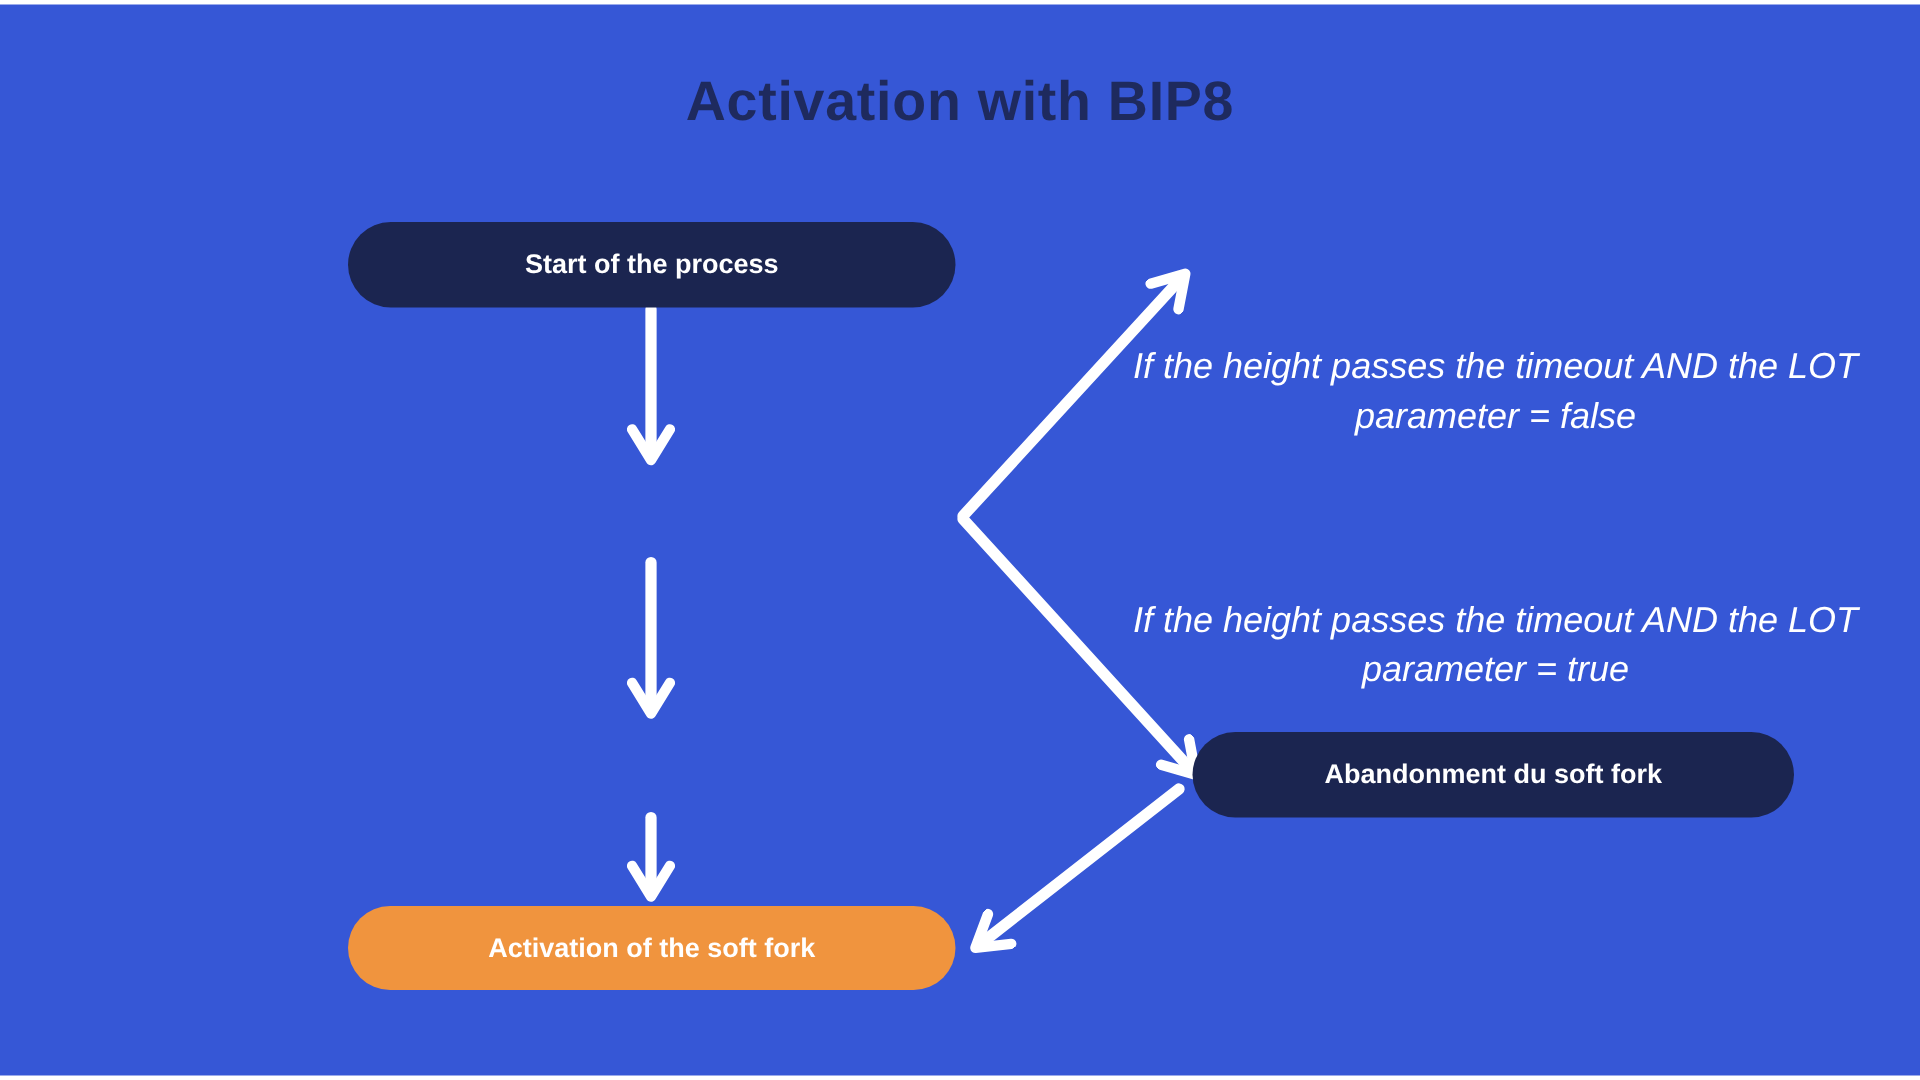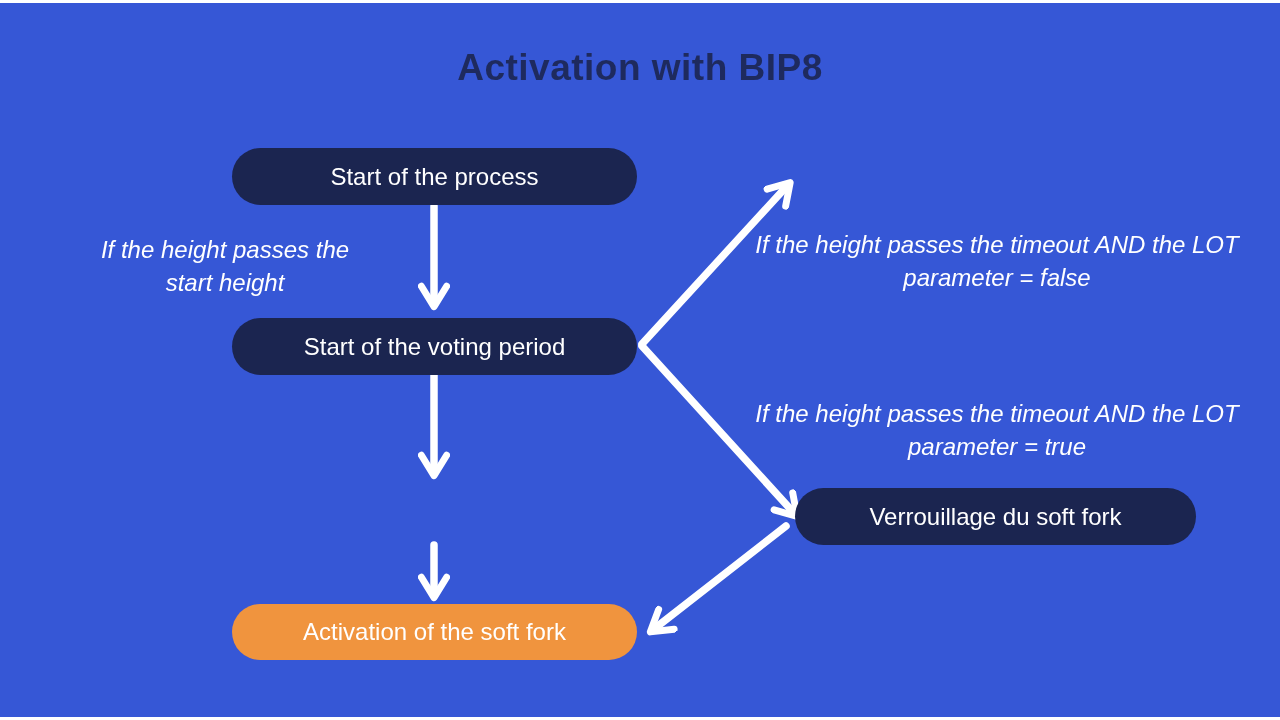--- a/index.html
+++ b/index.html
@@ -45,22 +45,22 @@
   }
 
   .node {
     position: absolute;
     height: 57px;
     border-radius: 29px;
     display: flex;
     align-items: center;
     justify-content: center;
     color: var(--white, #ffffff);
-    font-size: 24px;
-    font-weight: 400;
+    font-size: 18px;
+    font-weight: 700;
     white-space: nowrap;
     z-index: 2;
   }
   .node-navy  { background: var(--navy, #1B2550); }
   .node-black { background: var(--black, #000000); }
   .node-orange{ background: var(--orange, #F0943E); }
 
   .annotation {
     position: absolute;
     color: var(--white, #ffffff);
@@ -93,27 +93,25 @@
       <line x1="434" y1="545" x2="434" y2="593" marker-end="url(#ah)"></line>
       <line x1="642" y1="344" x2="787" y2="186" marker-end="url(#ah)"></line>
       <line x1="642" y1="346" x2="794" y2="513" marker-end="url(#ah)"></line>
       <line x1="786" y1="526" x2="654" y2="629" marker-end="url(#ah)"></line>
     </g>
   </svg>
 
   <div class="node node-navy" style="left:232px; top:148px; width:405px;">Start of the process</div>
 
 
-  <div class="node node-navy" style="left:232px; top:318px; width:405px;">Start of the voting period</div>
 
 
-  <div class="node node-navy" style="left:795px; top:488px; width:401px;">Verrouillage du soft fork</div>
+  <div class="node node-navy" style="left:795px; top:488px; width:401px;">Abandonment du soft fork</div>
 
   <div class="node node-orange" style="left:232px; top:604px; width:405px; height:56px;">Activation of the soft fork</div>
 
-  <div class="annotation" style="left:75px; top:233px; width:300px;">If the height passes the start height</div>
 
   <div class="annotation" style="left:752px; top:228px; width:490px;">If the height passes the timeout AND the LOT parameter = false</div>
 
 
   <div class="annotation" style="left:752px; top:397px; width:490px;">If the height passes the timeout AND the LOT parameter = true</div>
 
 </div>
 
 </body></html>

